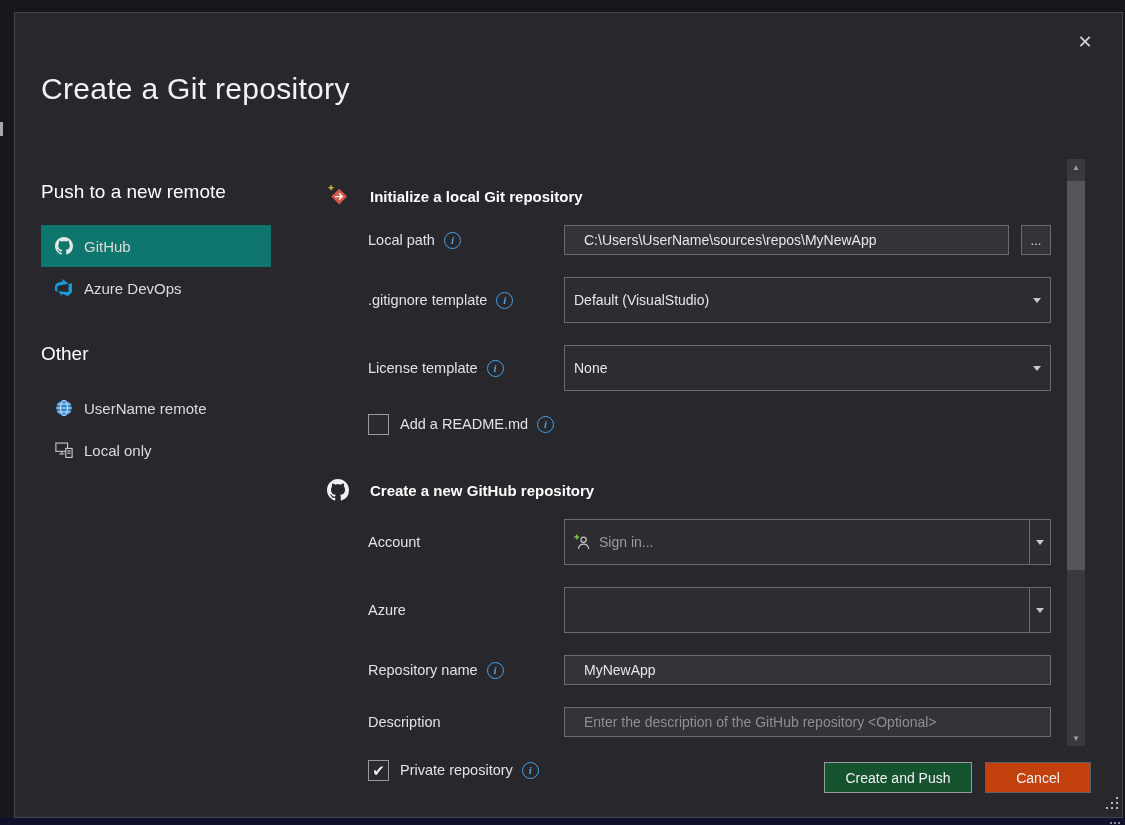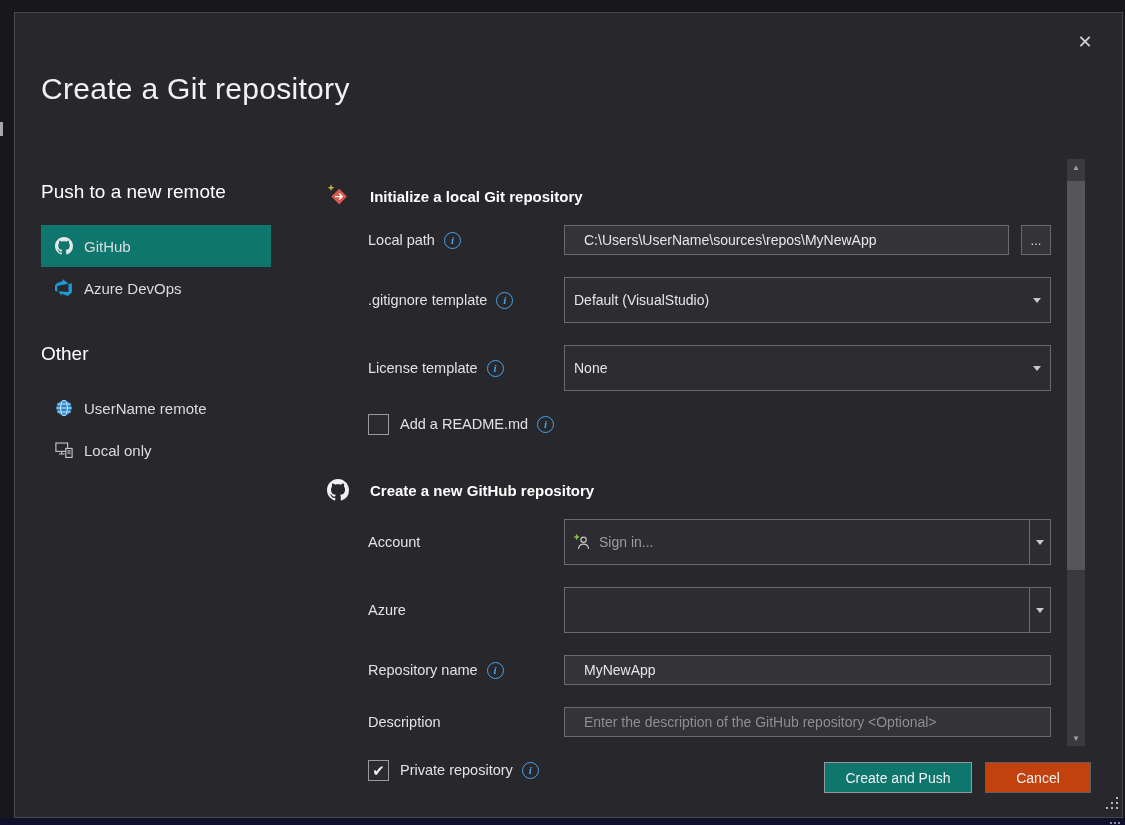--- a/index.html
+++ b/index.html
@@ -108,21 +108,21 @@
   }
   .sb-track { flex:1; position:relative; cursor:pointer; }
   .sb-thumb { position:absolute; left:0; right:0; top:6px; height:70%; background:#55555a; }
 
   
   .footer { display:flex; justify-content:flex-end; gap:13px; margin-top:16px; padding-right:31px; }
   .btn {
     height:31px; padding:0 19px; font-size:14px; color:#f2f2f2; cursor:pointer;
     font-family:"Liberation Sans", sans-serif;
   }
-  .btn.primary { background:#0f766e; border:1px solid #98989c; min-width:148px; }
+  .btn.primary { background:#14532d; border:1px solid #98989c; min-width:148px; }
   .btn.secondary { background:#c2410c; border:1px solid #5f5f65; min-width:106px; }
 
   .grip { position:absolute; right:3px; bottom:3px; }
 </style>
 </head>
 <body>
 
 <div class="edge-tick"></div>
 
 <div class="dialog">

